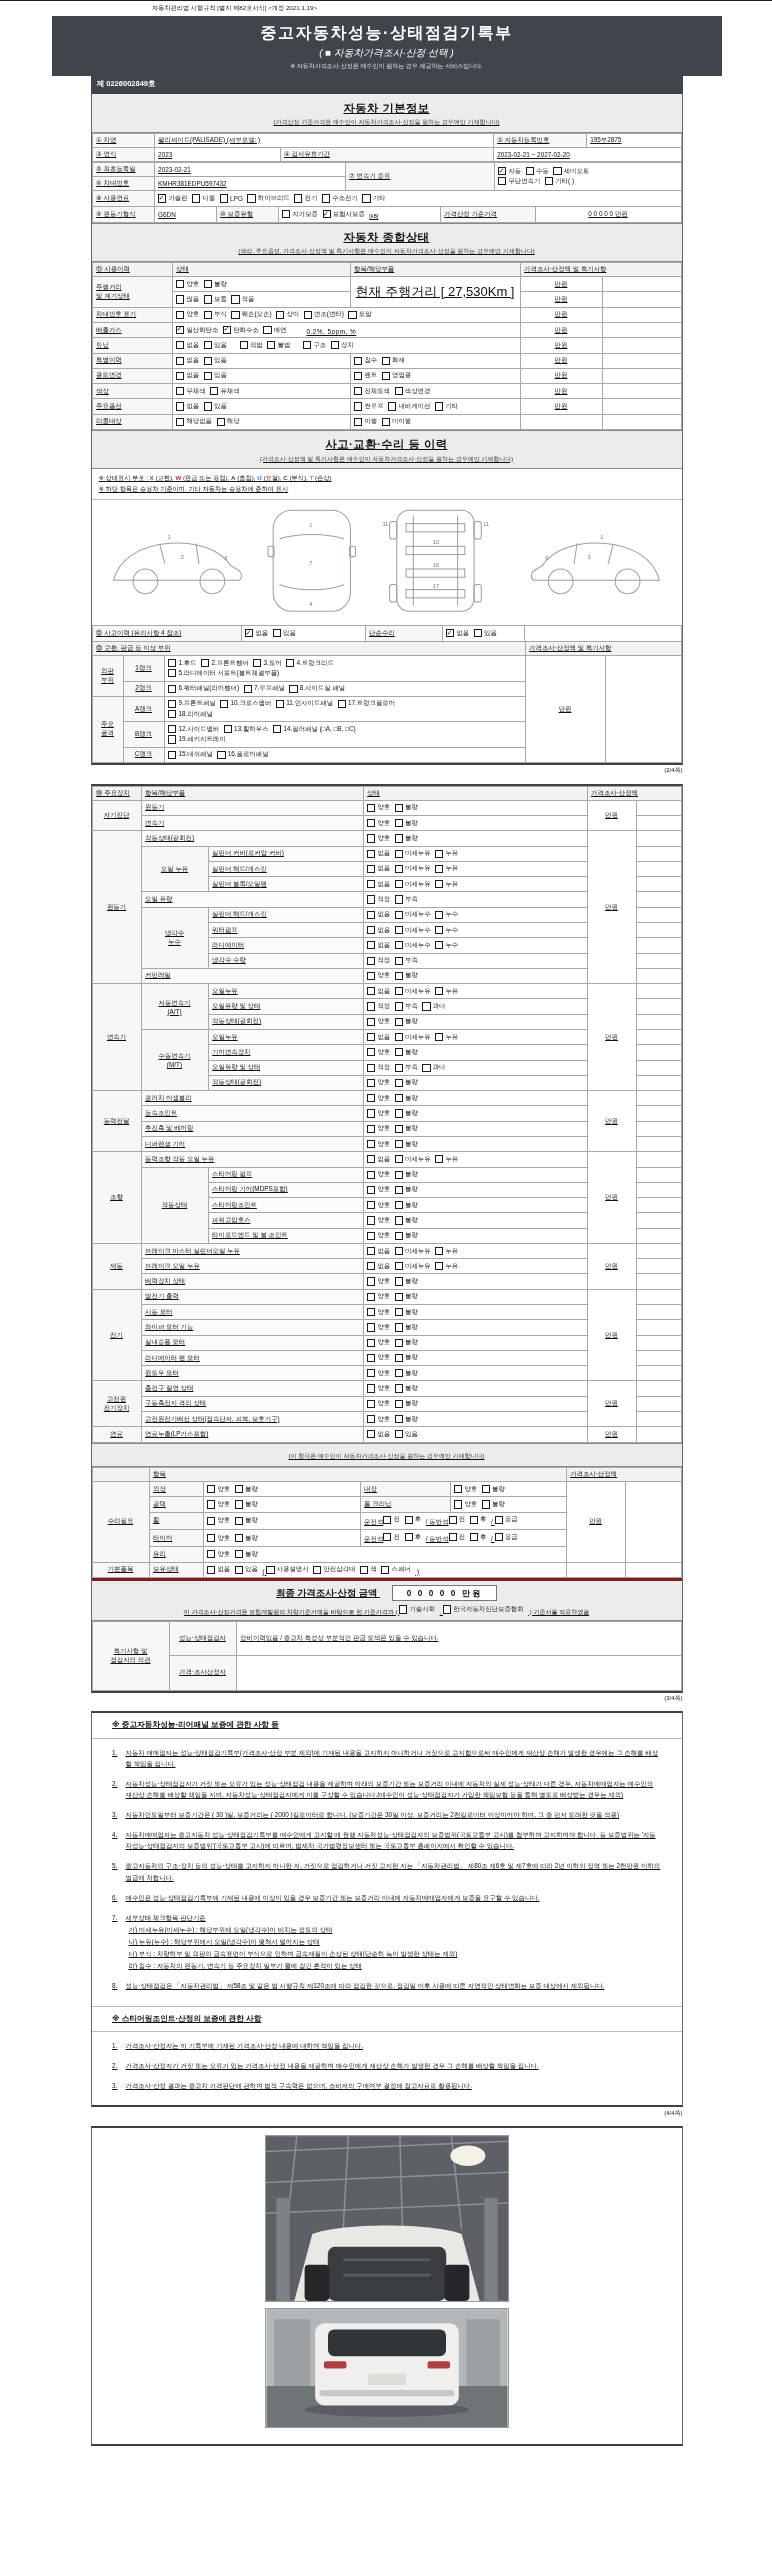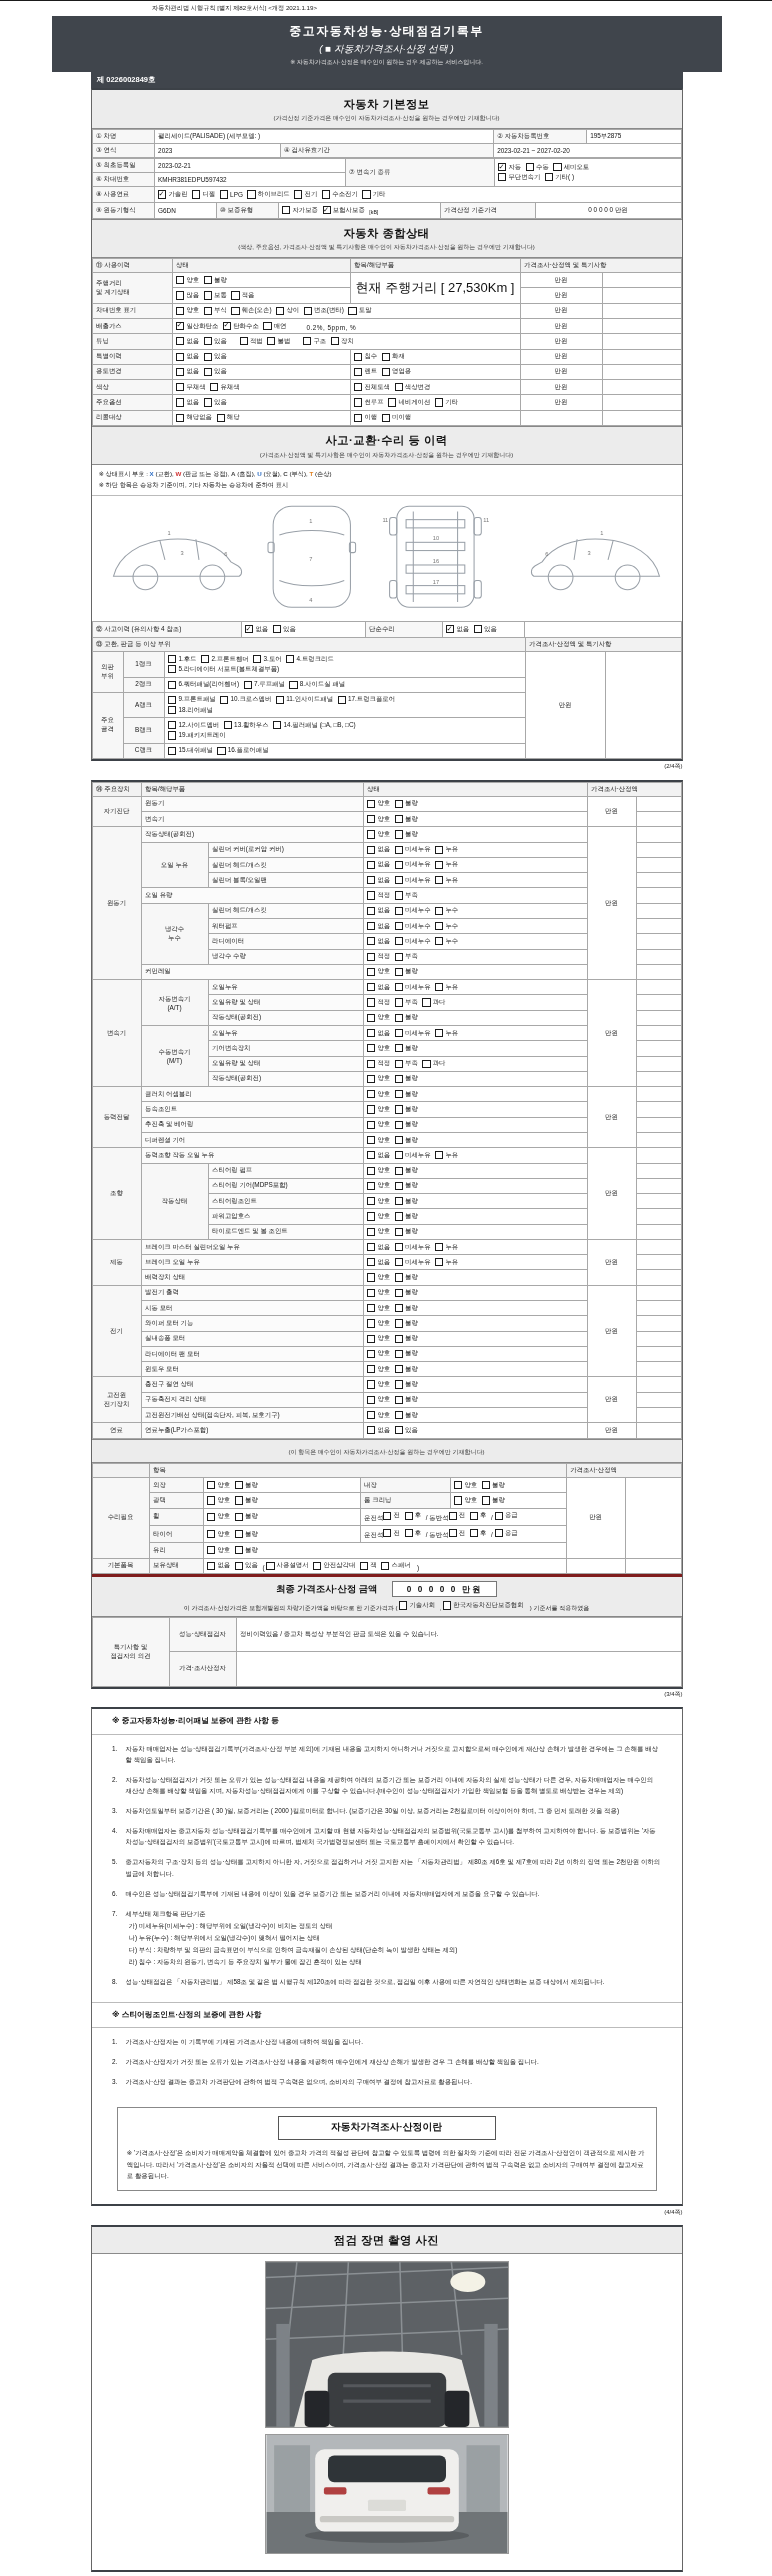--- a/index.html
+++ b/index.html
@@ -1,25 +1,25 @@
 <!DOCTYPE html>
 <html style="font-size:8.2px"><head>
 <meta charset="utf-8">
 <style>
   html,body{margin:0;padding:0;background:#fff;color:#111;
     font-family:"Liberation Sans","DejaVu Sans",sans-serif;}
   body{width:773px;}
   .topline{border-top:1.5px solid #1a1a1a;}
   .formref{font-size:6.2px;color:#222;margin:2.6px 0 3.1px 152px;}
   .band{width:670px;margin:0 auto;background:#40454c;color:#fff;text-align:center;padding:6.2px 0 4.6px;}
-  .band h1{font-size:12px;margin:1.5px 0 2.6px;letter-spacing:1.5px;font-weight:bold;}
+  .band h1{font-size:16px;margin:1.5px 0 2.6px;letter-spacing:1.5px;font-weight:bold;}
   .band .sub{font-size:9.8px;margin:1px 0 2.1px;font-style:italic;}
   .band .note{font-size:6px;color:#e3e3e3;}
   .docstrip{width:592px;margin:0 auto;background:#40454c;color:#fff;font-weight:bold;font-size:7.5px;padding:3.1px 6.2px 3.6px;box-sizing:border-box;}
-  .page{width:592px;margin:0 auto;border:1px solid #666;border-top:2.6px solid #3c4147;border-bottom:2.6px solid #3c4147;box-sizing:border-box;background:#fff;}
+  .page{width:592px;margin:0 auto;border:1px solid #666;border-top:2.6px solid #3c4147;border-bottom:2.6px solid #3c4147;box-sizing:border-box;background:#fff;text-decoration:underline;}
   .pagemark{width:592px;margin:1.5px auto 8.2px;text-align:right;font-size:6px;color:#222;}
   .sechead{background:#ececec;border-bottom:0.5px solid #8a8a8a;text-align:center;padding:6.2px 0 4.6px;}
   .sechead .t{font-size:11.3px;font-weight:bold;letter-spacing:0.5px;}
   .sechead .n{font-size:6px;color:#333;margin-top:2.6px;}
   table{border-collapse:collapse;width:100%;table-layout:fixed;}
   td,th{border:0.5px solid #a8a8a8;font-size:6.4px;padding:2.1px 3.6px;vertical-align:middle;word-break:break-all;}
   th{background:#f2f2f2;font-weight:normal;text-align:left;}
   .lab{background:#f7f7f7;white-space:pre-line;}
   .cb{display:inline-flex;align-items:center;margin:0.5px 4.6px 0.5px 0;font-size:6.4px;white-space:nowrap;}
   .bx{width:6.2px;height:6.2px;border:1px solid #1c1c1c;margin-right:2.1px;position:relative;flex:none;background:#fff;}
@@ -1367,31 +1367,24 @@
       </div>
       <div class="nitem">
         <span class="nno">2.</span>
         <div class="ntx">가격조사·산정자가 거짓 또는 오류가 있는 가격조사·산정 내용을 제공하여 매수인에게 재산상 손해가 발생한 경우 그 손해를 배상할 책임을 집니다.</div>
       </div>
       <div class="nitem">
         <span class="nno">3.</span>
         <div class="ntx">가격조사·산정 결과는 중고차 가격판단에 관하여 법적 구속력은 없으며, 소비자의 구매여부 결정에 참고자료로 활용됩니다.</div>
       </div>
     </div>
-  <div class="infobox">
-    <div class="bt">자동차가격조사·산정이란</div>
-    <div class="btx">※ '가격조사·산정'은 소비자가 매매계약을 체결함에 있어 중고차 가격의 적절성 판단에 참고할 수 있도록 법령에 의한 절차와 기준에 따라 전문 가격조사·산정인이 객관적으로 제시한 가액입니다. 따라서 '가격조사·산정'은 소비자의 자율적 선택에 따른 서비스이며, 가격조사·산정 결과는 중고차 가격판단에 관하여 법적 구속력은 없고 소비자의 구매여부 결정에 참고자료로 활용됩니다.</div>
-  </div>
 </div>
 <div class="pagemark">(4/4쪽)</div>
 
 <div class="page">
-  <div class="sechead">
-    <div class="t">점검 장면 촬영 사진</div>
-  </div>
   <div class="photoswrap">
     <svg class="photo" width="242" height="165" viewBox="0 0 470 320">
       <rect width="470" height="320" fill="#5d6165"></rect>
       <g stroke="#8b9094" stroke-width="3" fill="none">
         <path d="M0,30 L470,10 M0,90 L470,70 M0,150 L470,130"></path>
         <path d="M60,0 L40,180 M160,0 L150,180 M260,0 L265,180 M360,0 L380,180"></path>
       </g>
       <ellipse cx="392" cy="38" rx="34" ry="20" fill="#f4f2e6"></ellipse>
       <rect x="20" y="120" width="26" height="200" fill="#7d8287"></rect>
       <rect x="424" y="120" width="26" height="200" fill="#7d8287"></rect>

